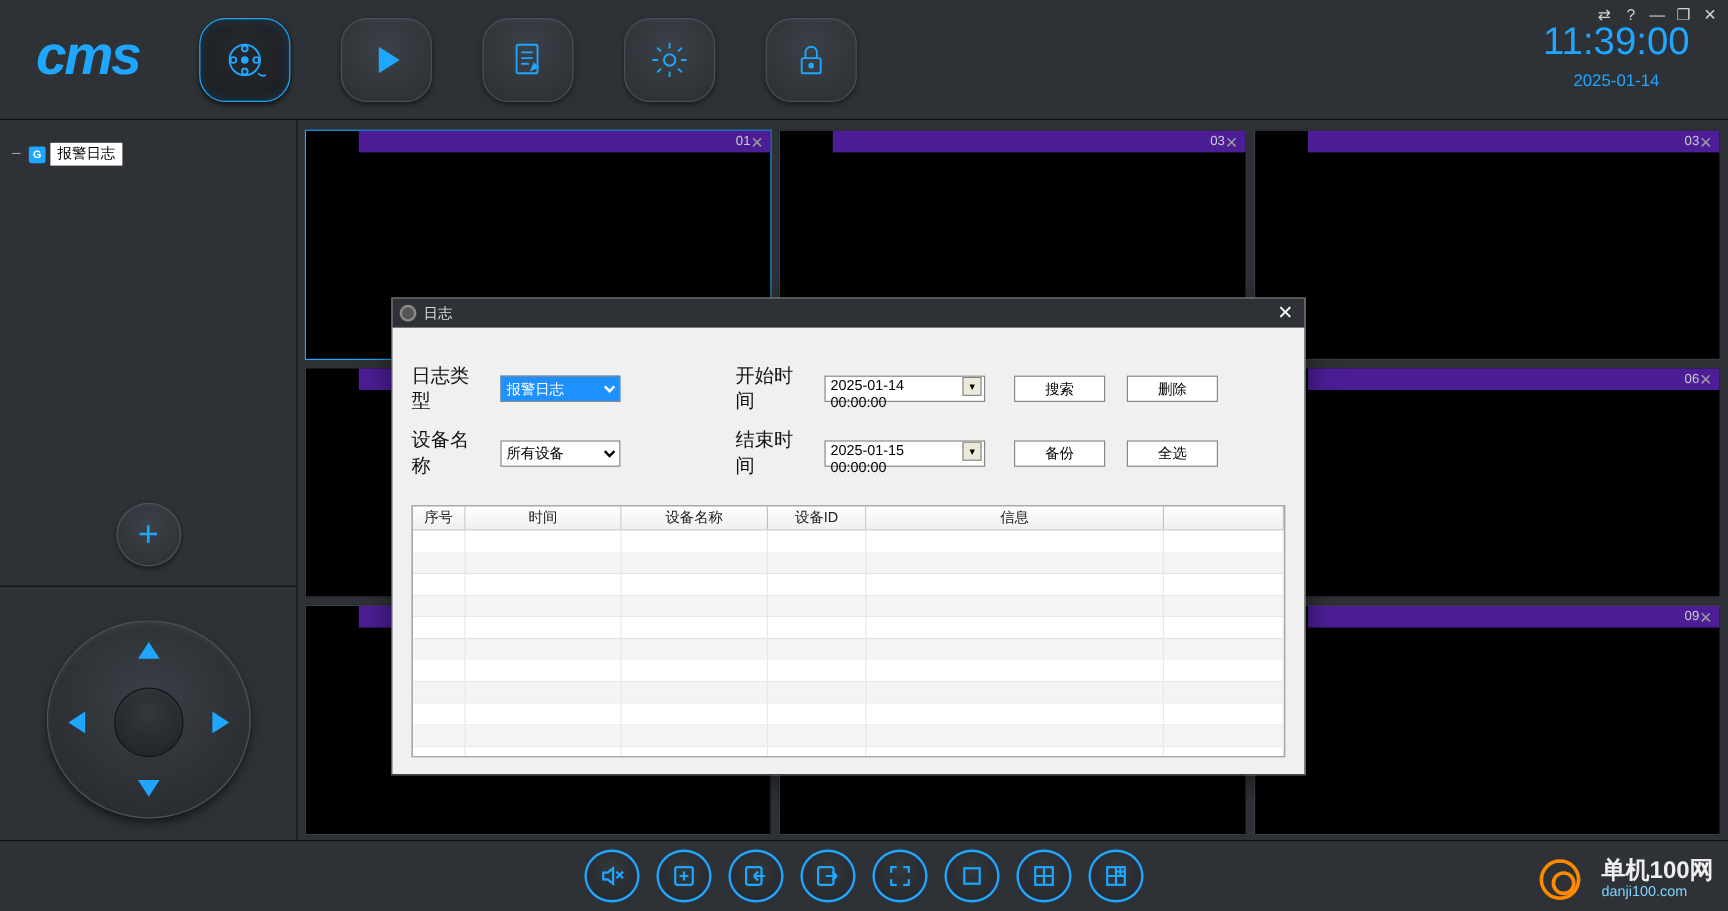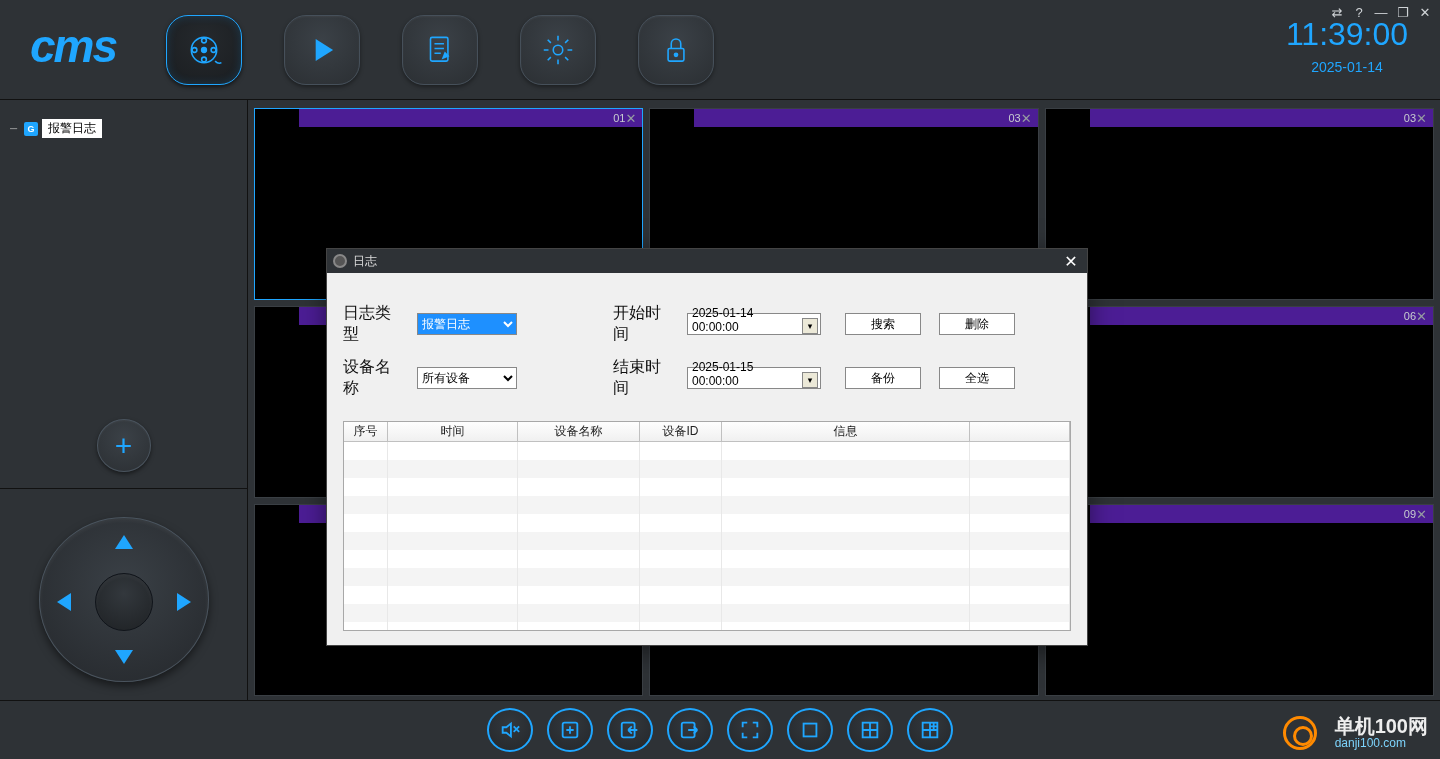--- a/index.html
+++ b/index.html
@@ -252,21 +252,21 @@
   .dialog-form select, .dialog-form .dt-combo, .dialog-form button.dlg-btn {
     height: 22px; font-size:12px;
     border: 1px solid #888;
     background: #fff;
   }
   .dialog-form select { width: 100px; }
   .dialog-form .sel-highlight {
     background: #1e90ff; color: #fff;
   }
   .dt-combo {
-    display:flex; align-items:flex-end; padding: 0 2px 0 4px;
+    display:flex; align-items:flex-start; padding: 0 2px 0 4px;
     width: 134px; justify-content:space-between;
   }
   .dt-combo .dd { width:16px;height:16px;background:#ece9d8;border:1px solid #888;display:flex;align-items:center;justify-content:center;font-size:9px; }
   button.dlg-btn {
     background: linear-gradient(#fdfdfd,#e4e4e4);
     cursor:pointer;
     width: 76px;
   }
 
   

